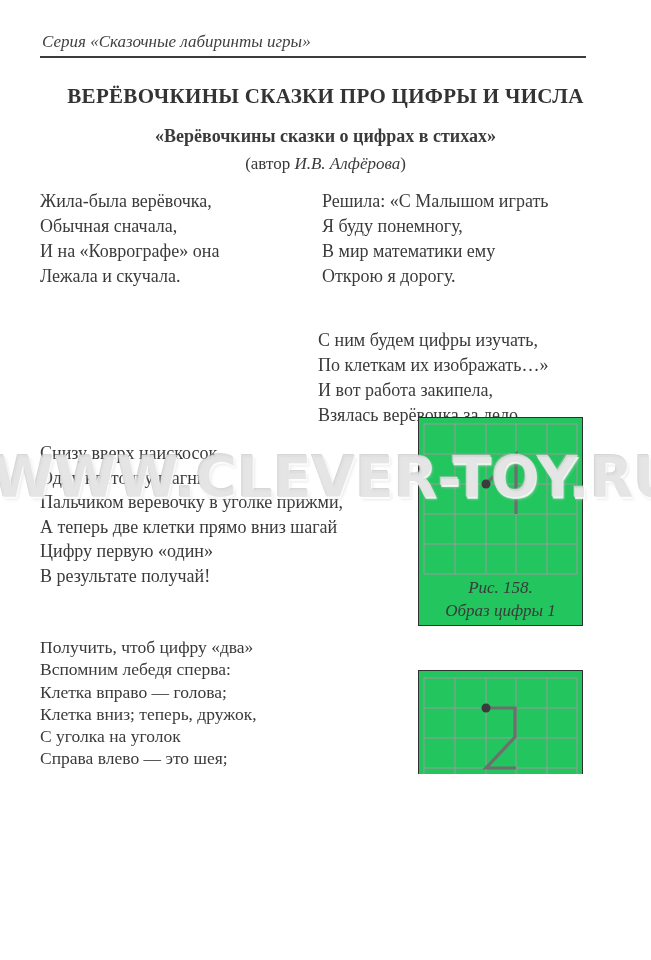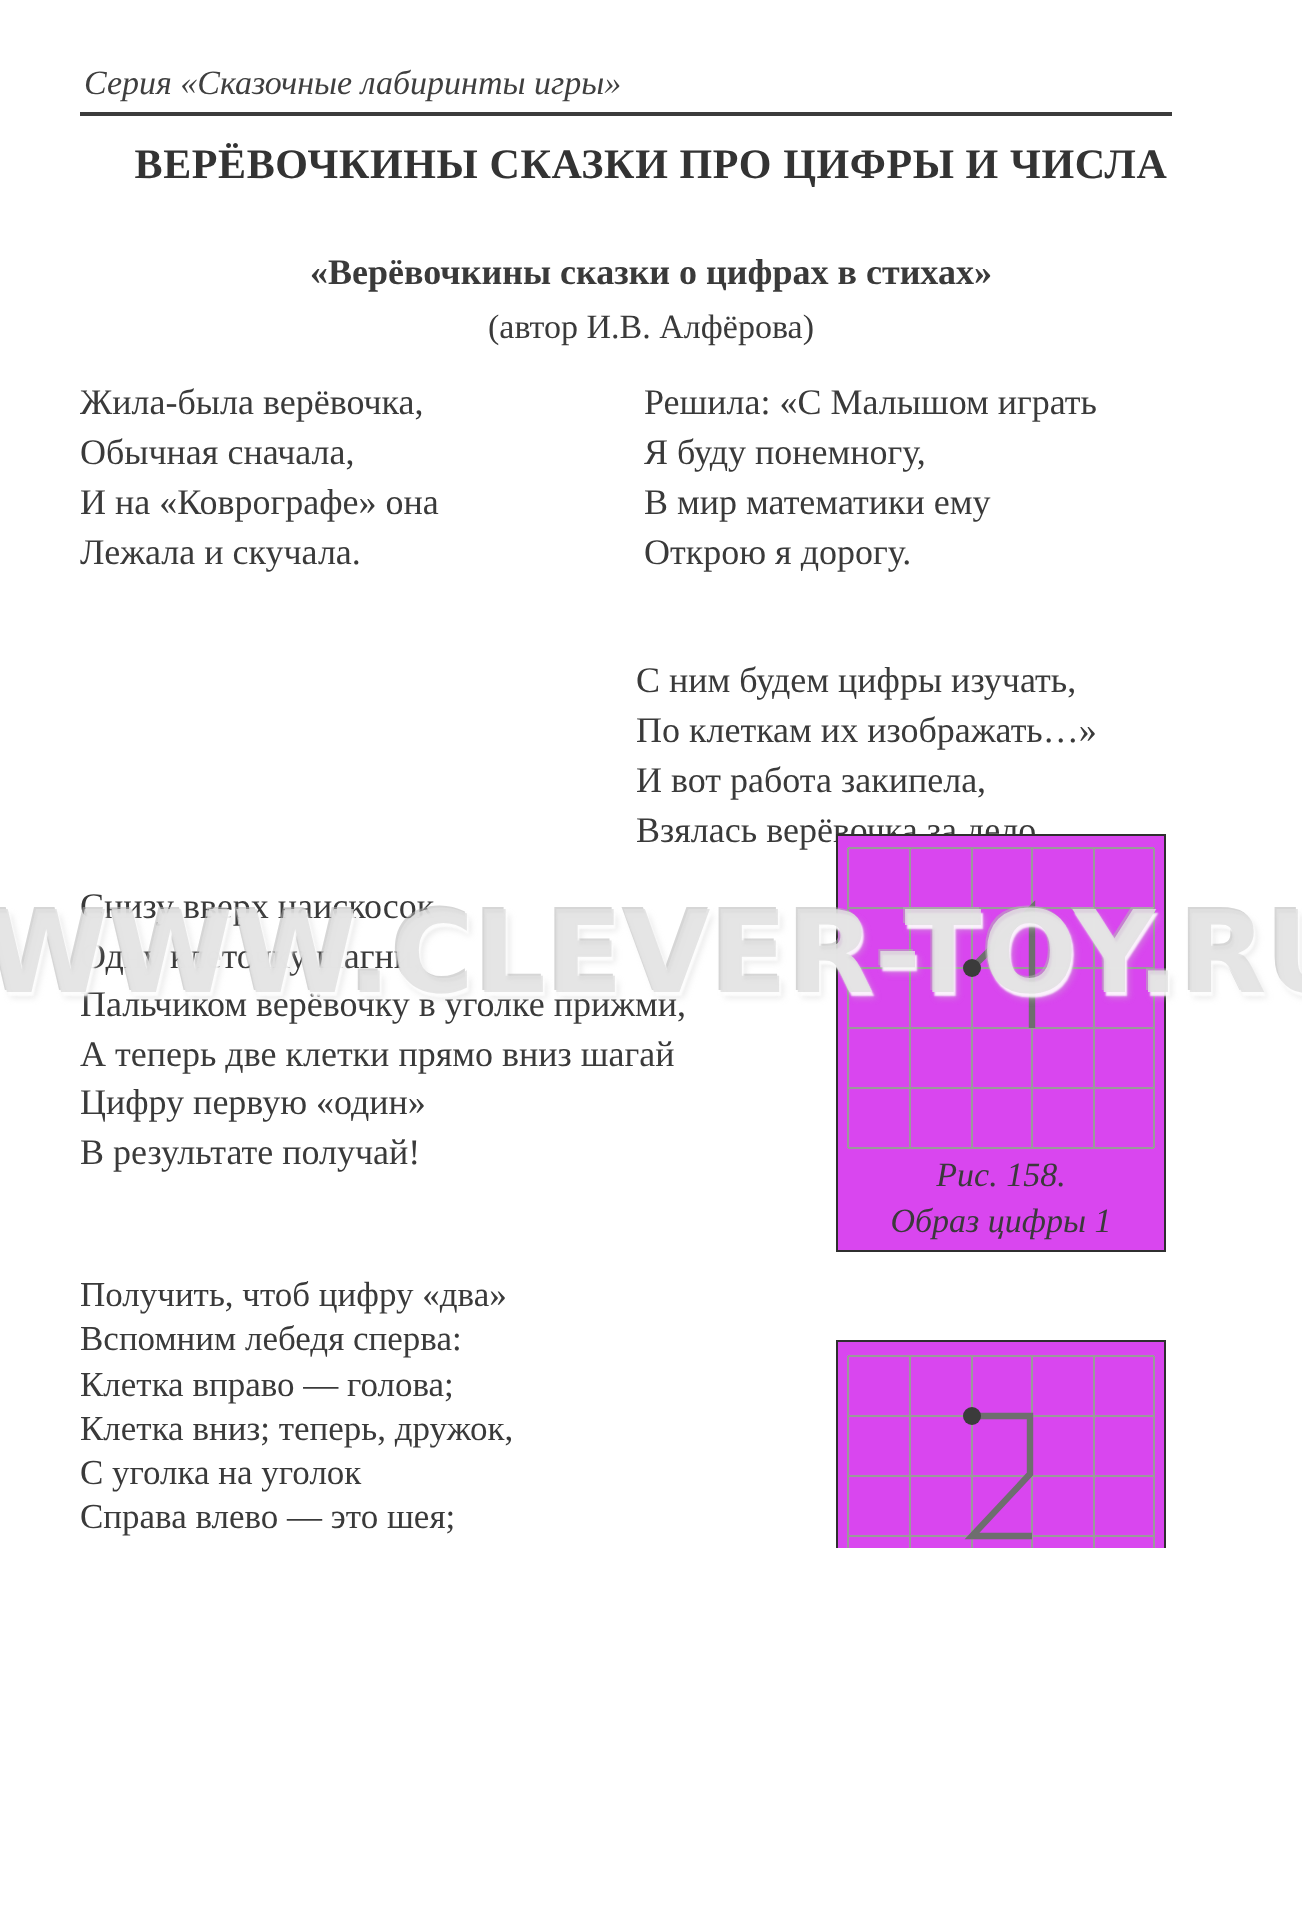--- a/index.html
+++ b/index.html
@@ -16,48 +16,48 @@
   .series-header{
     position:absolute;left:42px;top:32px;
     font-style:italic;font-size:17px;color:#3f3f3f;
     white-space:nowrap;z-index:2;
   }
   .header-rule{
     position:absolute;left:40px;top:56px;width:546px;height:0;
     border-top:2px solid #3c3c3c;z-index:2;
   }
   .page-title{
-    position:absolute;left:0;top:70px;width:651px;
+    position:absolute;left:0;top:84px;width:651px;
     text-align:center;font-weight:bold;font-size:21px;color:#333;
     letter-spacing:.3px;z-index:2;
   }
   .subtitle{
     position:absolute;left:0;top:126px;width:651px;
     text-align:center;font-weight:bold;
     font-size:18px;color:#3a3a3a;z-index:2;
   }
   .author-line{
     position:absolute;left:0;top:154px;width:651px;
     text-align:center;font-size:17px;color:#3a3a3a;z-index:2;
   }
-  .author-line .name{}
+  .author-line .name{font-style:italic;}
   .poem{
     position:absolute;
     font-size:18px;line-height:25px;
     white-space:pre-line;color:#3a3a3a;z-index:2;
   }
   .poem.s1l{left:40px;top:189px;}
   .poem.s1r{left:322px;top:189px;}
   .poem.s2l{left:40px;top:293px;}
   .poem.s2r{left:318px;top:293px;margin-top:35px;}
   .poem.s3{left:40px;top:441px;line-height:24.5px;}
   .poem.s4{left:40px;top:636px;font-size:17.5px;line-height:22.3px;}
   .figure-box{
     position:absolute;left:418px;width:163px;height:207px;
-    border:1.5px solid #2f2f2f;background:#d946ef;z-index:2;
+    border:1.5px solid #2f2f2f;background:#22c55e;z-index:2;
   }
   .figure-box.fig158{top:417px;}
   .figure-box.fig159{top:670px;text-decoration:underline;}
   .figure-box svg{position:absolute;left:0;top:0;}
   .fig-caption{
     position:absolute;left:0;top:158px;width:163px;
     text-align:center;font-style:italic;font-size:17px;
     line-height:23px;color:#3a3a3a;white-space:pre-line;
   }
   .watermark{

